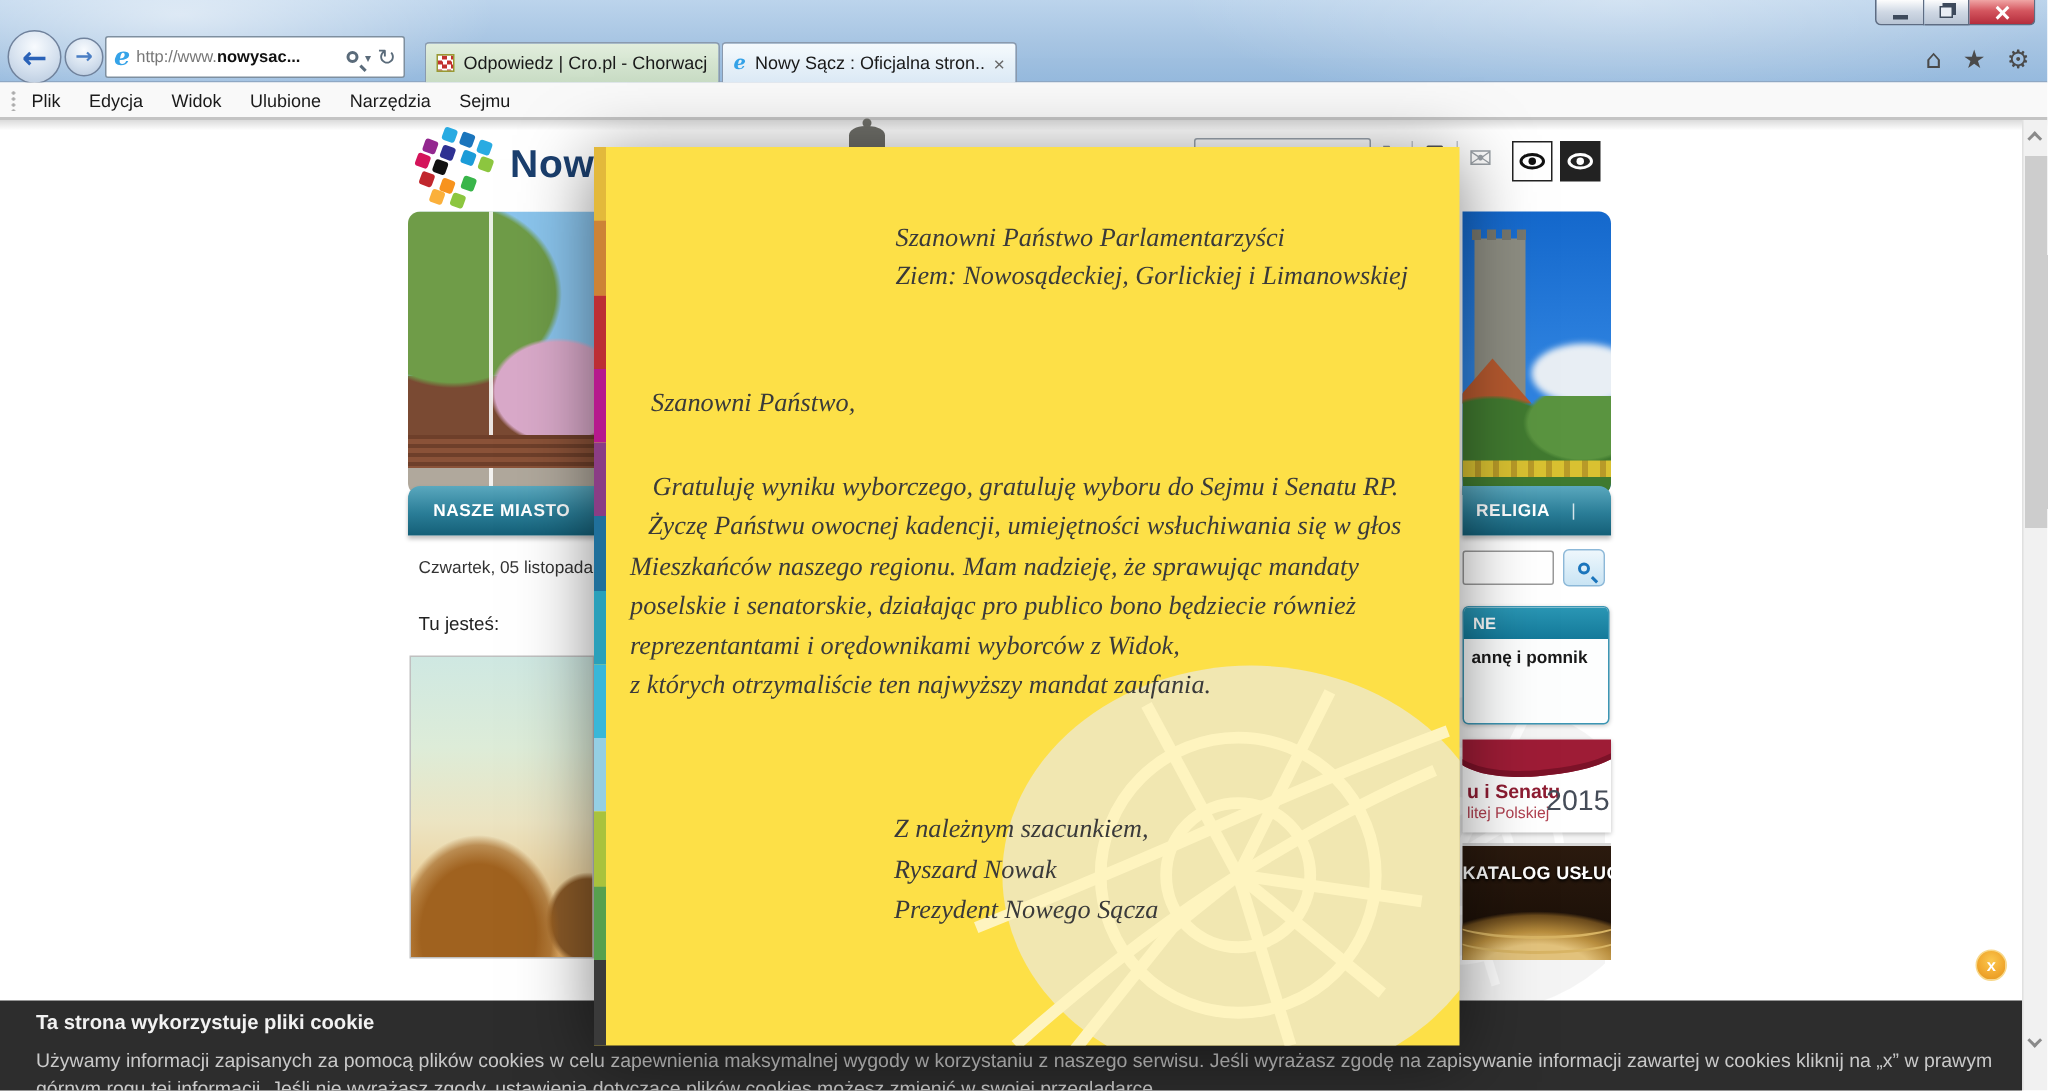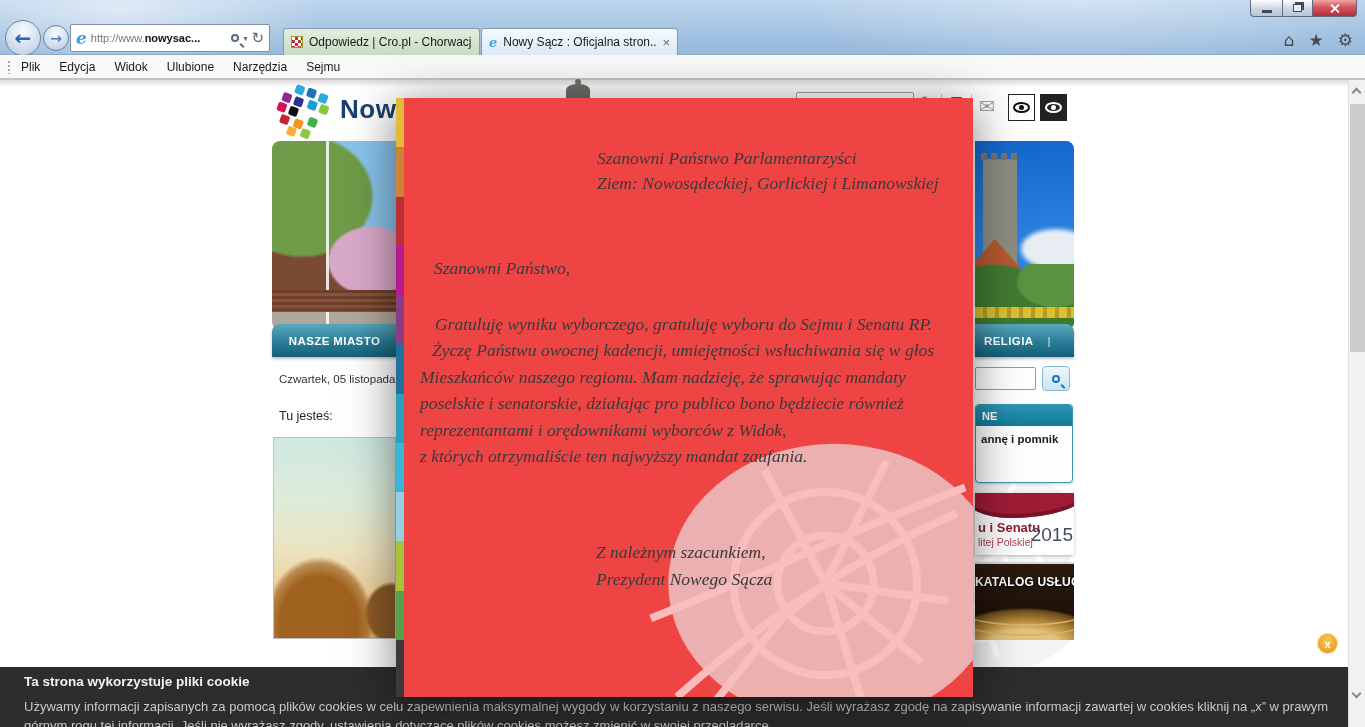--- a/index.html
+++ b/index.html
@@ -153,21 +153,21 @@
   
   .cookiebar { left:0; top:640px; width:1348px; height:87px; background:#2d2d2d; z-index:4;margin-top:27px; }
   .cookie-title { position:absolute; left:24px; top:7px; font-size:13.5px; font-weight:bold; color:#f2f2f2; }
   .cookie-line { position:absolute; left:24px; font-size:13px; color:#c9c9c9; white-space:nowrap; }
   .cookie-l1 { top:32px; } .cookie-l2 { top:51px; }
   .cookie-close { left:1317px; top:633px; width:21px; height:21px; border-radius:50%; z-index:6;
     background:radial-gradient(circle at 50% 35%, #fbc84e, #f0a62c 60%, #e0941c); border:1px solid #f8d88a;
     color:#fff; font-weight:bold; font-size:11px; display:flex; align-items:center; justify-content:center; }
 
   
-  .modal { left:396px; top:98px; width:577px; height:599px; background:#ef4444; z-index:10; box-shadow:0 8px 45px rgba(0,0,0,.5); }
+  .modal { left:396px; top:98px; width:577px; height:599px; background:#fde047; z-index:10; box-shadow:0 8px 45px rgba(0,0,0,.5); }
   .modal-stripe { position:absolute; left:0; top:0; width:8px; height:599px; display:flex; flex-direction:column; }
   .modal-stripe div { width:8px; }
   .letter { font-family:"Liberation Serif","DejaVu Serif",serif; font-style:italic; color:#3a3a3a; font-size:17.5px; }
   .l-head { position:absolute; left:201px; top:48px; line-height:24.5px; }
   .l-greet { position:absolute; left:38px; top:160px; }
   .l-body { position:absolute; left:24px; top:213px; width:538px; line-height:26.4px; }
   .l-body div:nth-child(1) { margin-left:15px; }
   .l-body div:nth-child(2) { margin-left:12px; }
   .l-sign { position:absolute; left:200px; top:441px; line-height:27px; }
   .map-modal { position:absolute; right:0; bottom:0; width:330px; height:262px; opacity:.65; }
@@ -362,20 +362,21 @@
   <div class="letter l-body">
     <div>Gratuluję wyniku wyborczego, gratuluję wyboru do Sejmu i Senatu RP.</div>
     <div>Życzę Państwu owocnej kadencji, umiejętności wsłuchiwania się w głos</div>
     <div>Mieszkańców naszego regionu. Mam nadzieję, że sprawując mandaty</div>
     <div>poselskie i senatorskie, działając pro publico bono będziecie również</div>
     <div>reprezentantami i orędownikami wyborców z Widok,</div>
     <div>z których otrzymaliście ten najwyższy mandat zaufania.</div>
   </div>
   <div class="letter l-sign">
     <div>Z należnym szacunkiem,</div>
+    <div>Ryszard Nowak</div>
     <div>Prezydent Nowego Sącza</div>
   </div>
 </div>
 
 <div class="abs scrollbar">
   <span class="chev chev-up"></span>
   <div class="sb-thumb"></div>
   <span class="chev chev-down"></span>
 </div>
 

